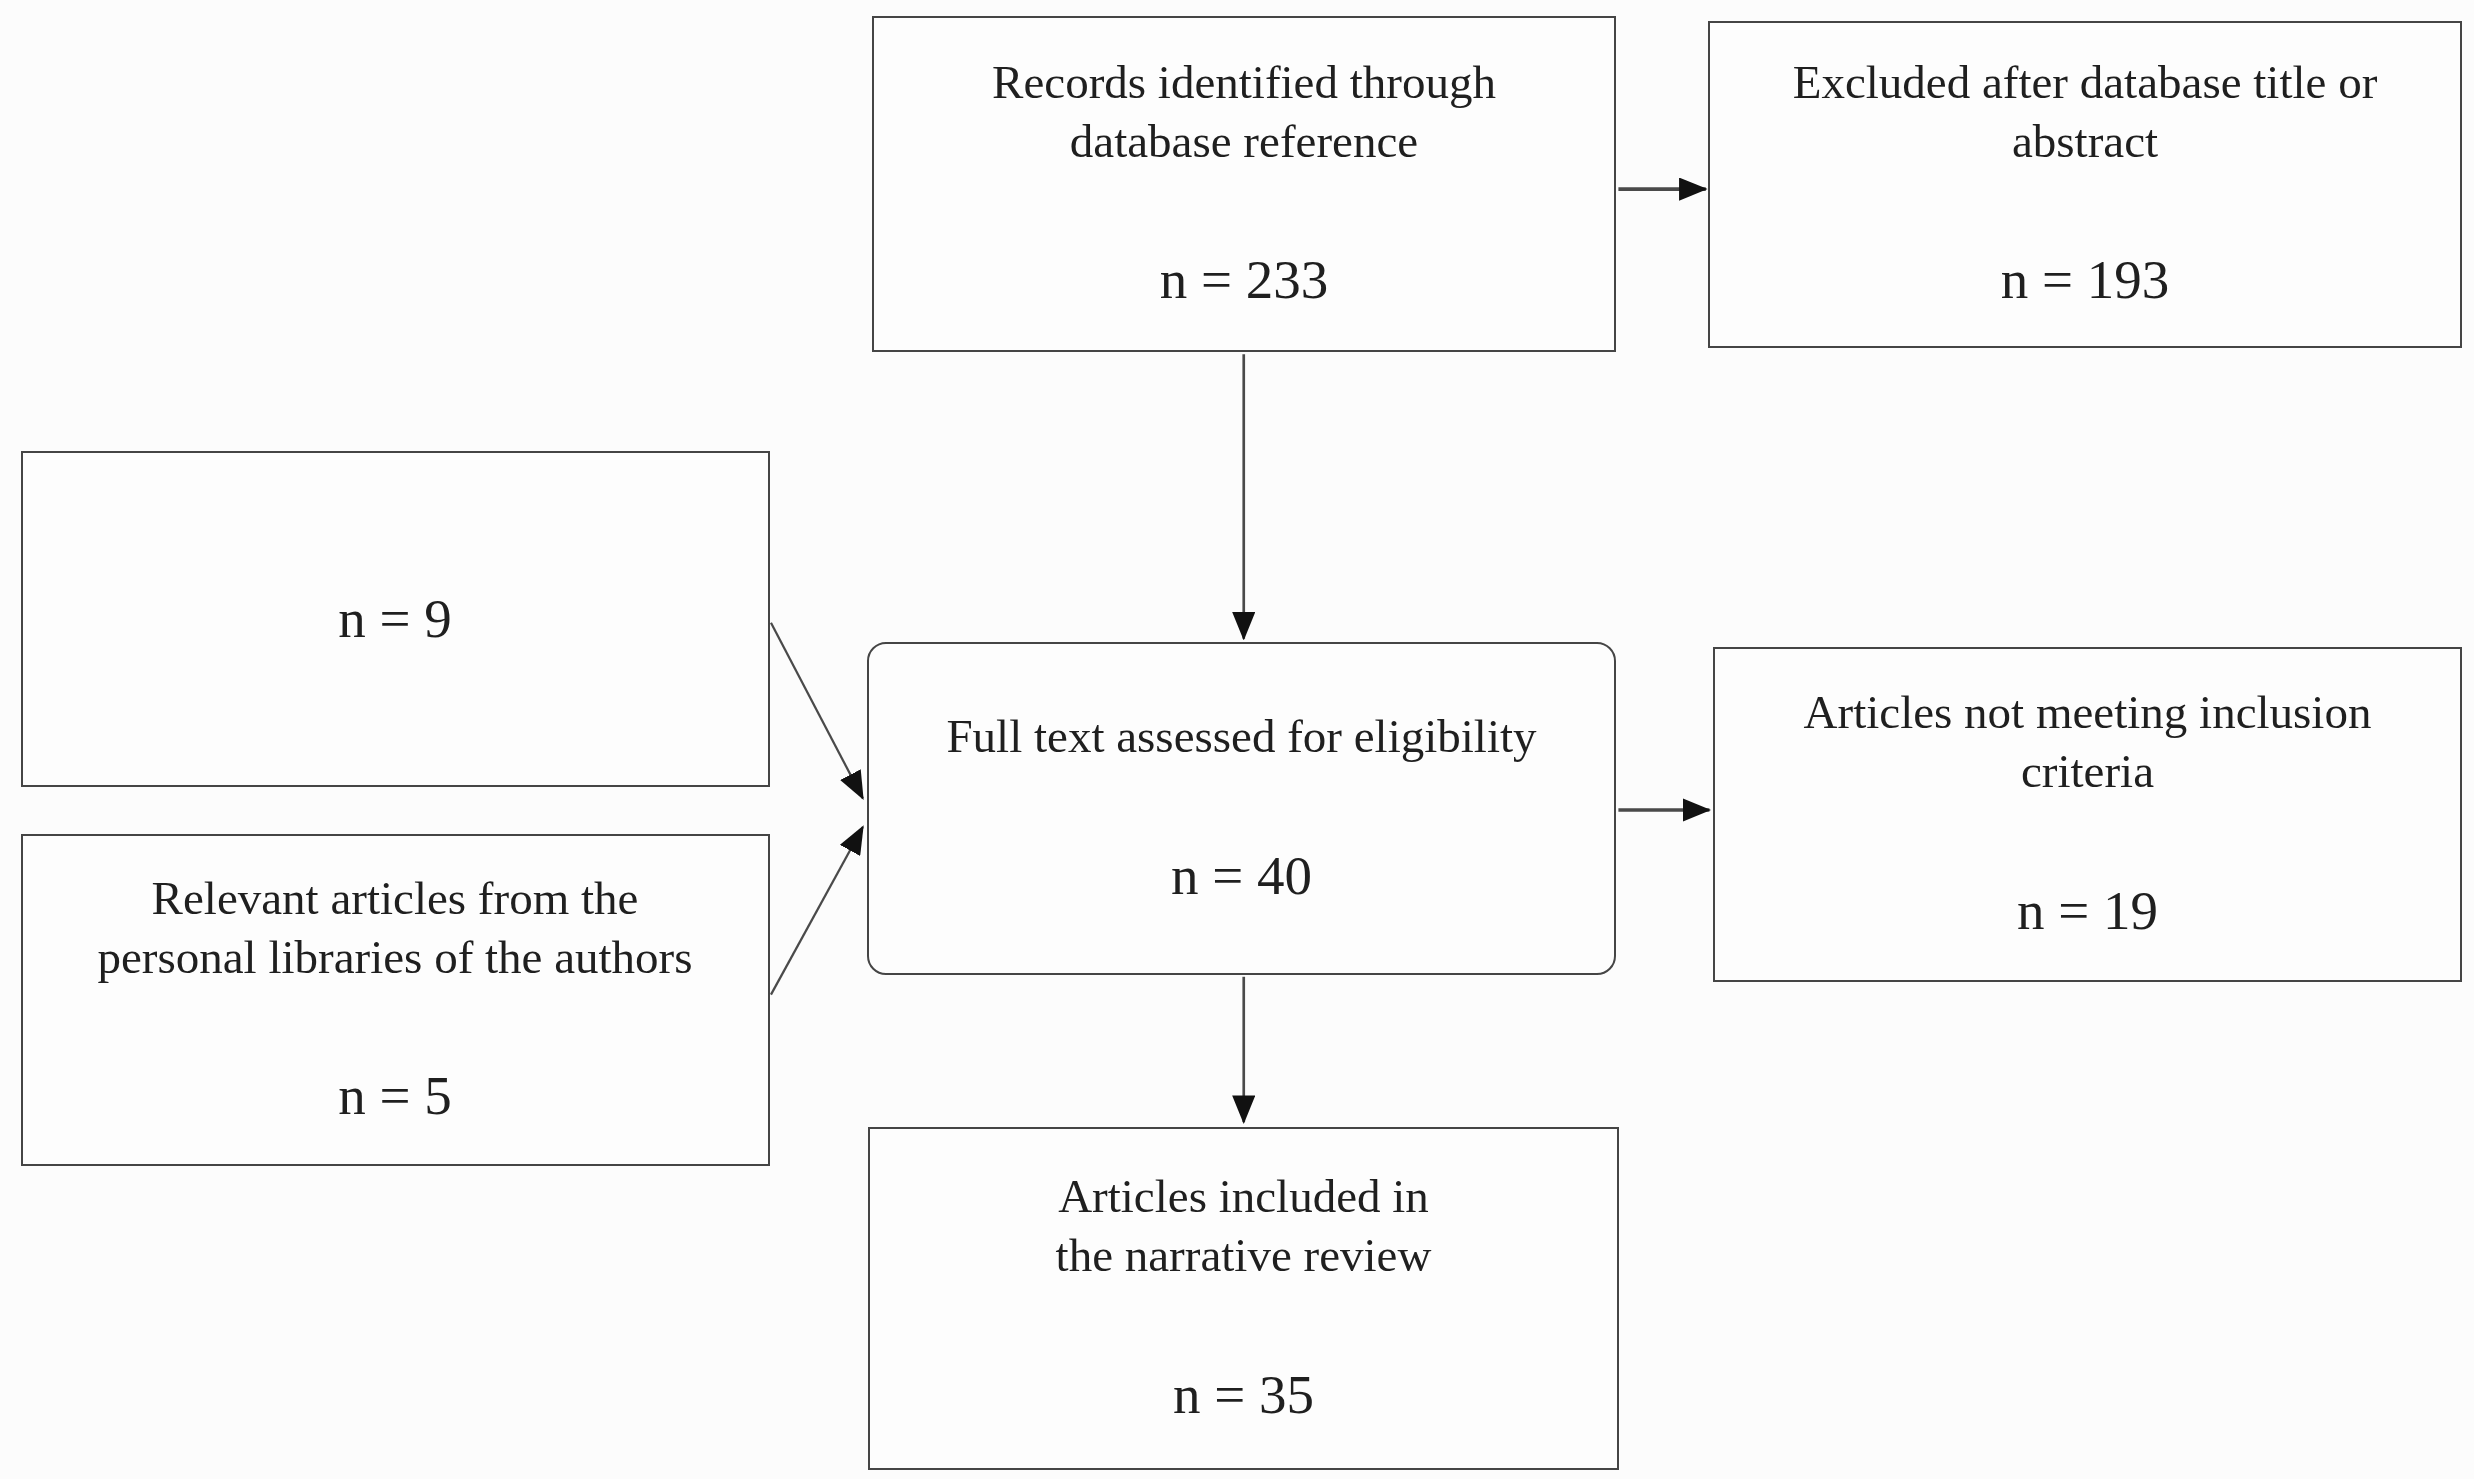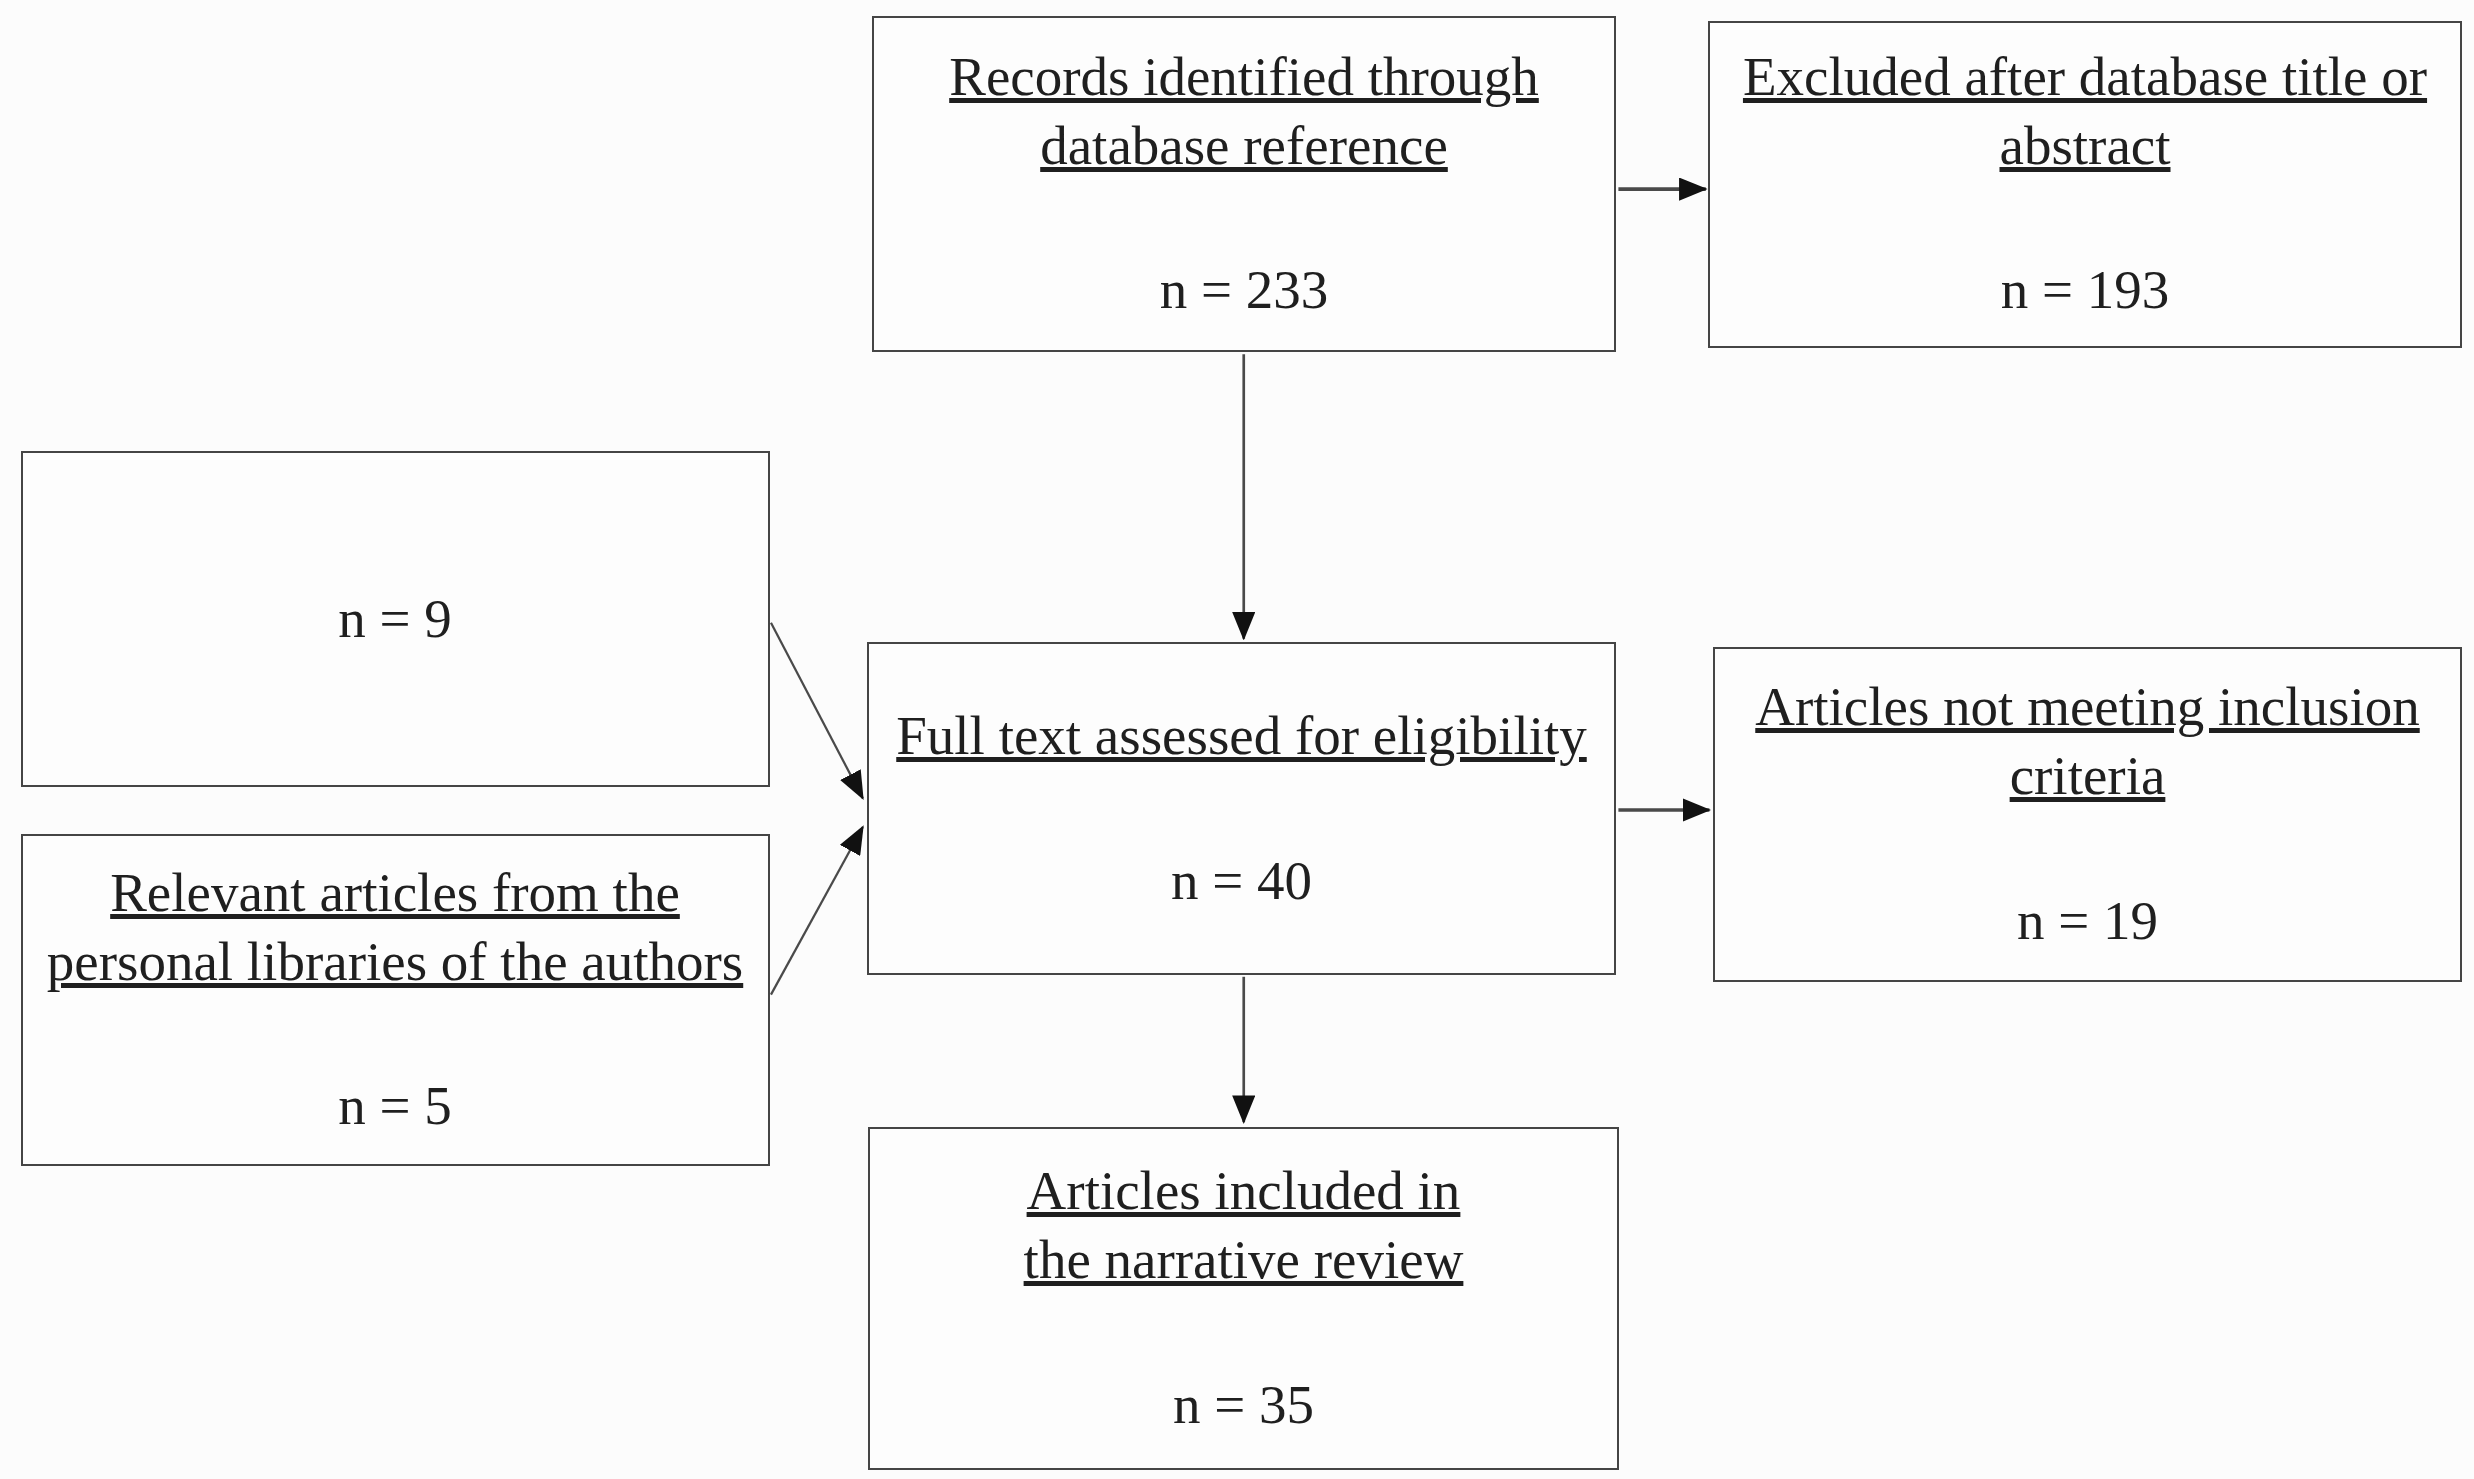--- a/index.html
+++ b/index.html
@@ -29,37 +29,36 @@
     border: 2.7px solid #454545;
     background: #fdfdfd;
     display: flex;
     flex-direction: column;
     align-items: center;
     justify-content: center;
     gap: 76px;
     text-align: center;
   }
   .title {
-    font-size: 55px;
+    font-size: 47px;
     line-height: 1.25;
-    text-decoration: underline;
   }
   .title .line {
     display: block;
     white-space: nowrap;
   }
   .nval {
     font-size: 55px;
     line-height: 1.25;
   }
   #box-records    { left: 872px;  top: 16px;   width: 744px; height: 336px; }
   #box-excluded   { left: 1708px; top: 20.5px;   width: 754px; height: 327px; }
   #box-reference  { left: 20.5px;   top: 451px;  width: 749px; height: 336px; }
   #box-personal   { left: 20.5px;   top: 834px;  width: 749px; height: 332px; }
-  #box-fulltext   { left: 867px;  top: 642px;  width: 749px; height: 333px; }
+  #box-fulltext   { left: 867px;  top: 642px;  width: 749px; height: 333px; border-radius: 19px; }
   #box-notmeeting { left: 1713px; top: 647px;  width: 749px; height: 335px; }
   #box-included   { left: 868px;  top: 1127px; width: 751px; height: 343px; }
 </style>
 </head>
 <body>
 
 <div class="stage">
 
   <svg class="arrows" viewBox="0 0 2774 1658" xmlns="http://www.w3.org/2000/svg">
     <defs>

